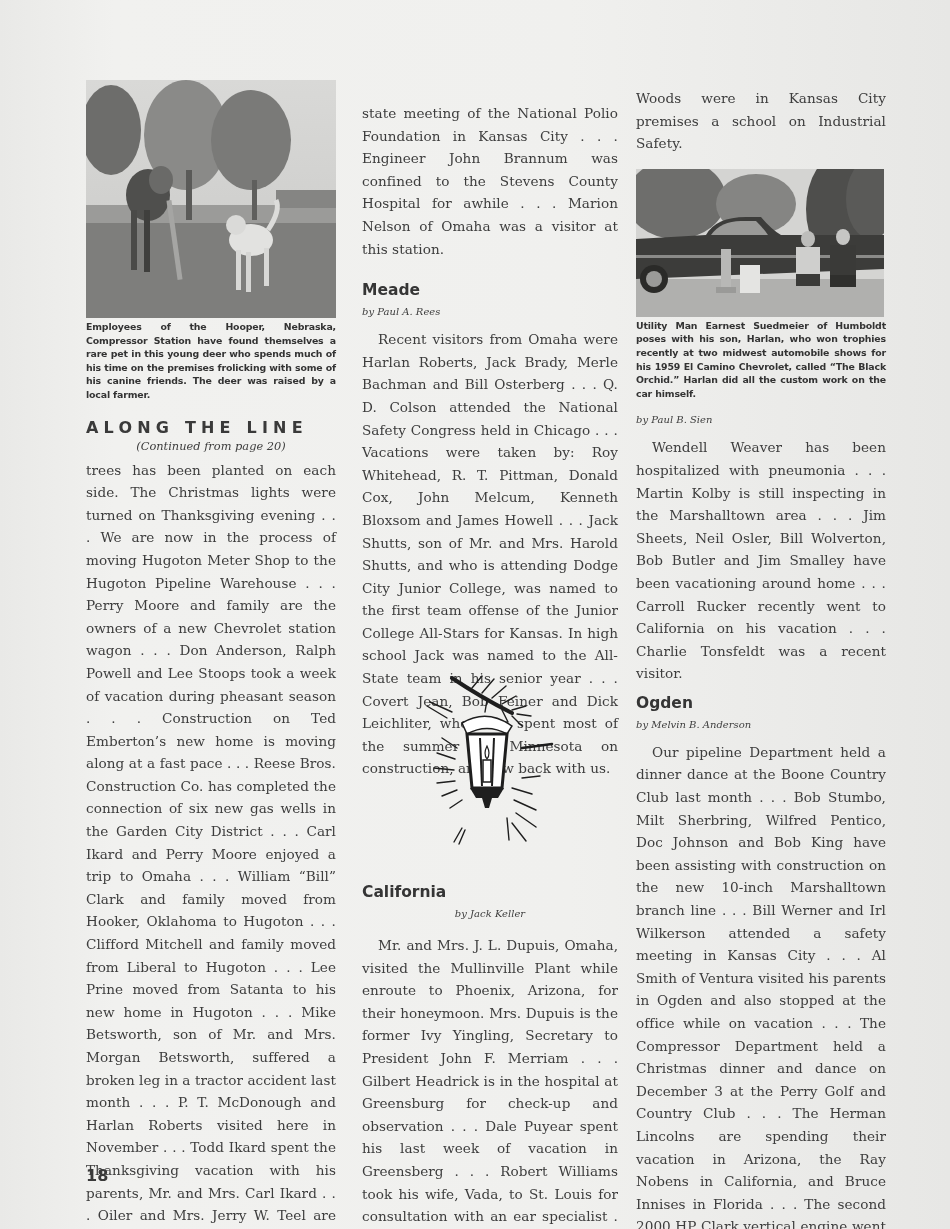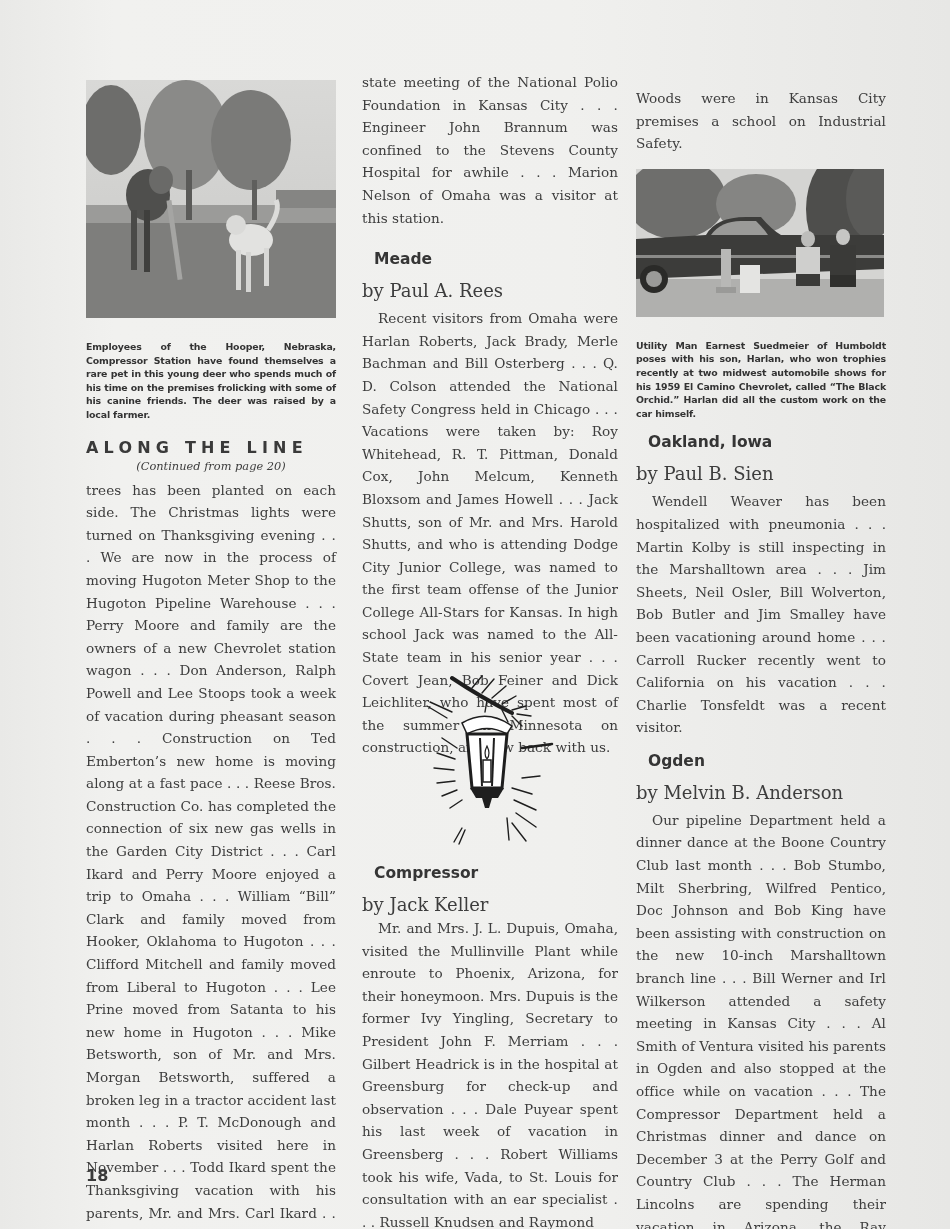--- a/index.html
+++ b/index.html
@@ -10,39 +10,39 @@
     color: #3c3c3c;
     position: relative;
   }
   .page { position: absolute; left: 0; top: 0; width: 950px; height: 1229px;
     background: linear-gradient(90deg, #e9e9e7 0%, #f1f1ef 12%, #f0f0ee 60%, #e7e7e5 100%); }
   .col { position: absolute; top: 80px; }
   .col1 { left: 86px; width: 250px; }
   .col2 { left: 362px; width: 256px; }
   .col3 { left: 636px; width: 250px; }
   .col3-top { top: 87px; }
-  .col2-top { top: 71px; }
+  .col2-top { top: 102px; }
 
   .body-text {
     font-size: 13.6px; line-height: 22.6px; text-align: justify;
     margin: 0; letter-spacing: 0.05px; color: #3d3d3d;
   }
   .indent { text-indent: 16px; }
 
   .photo { display: block; background: #9a9a98; position: relative; overflow: hidden; }
   .caption {
     font-family: "DejaVu Sans", sans-serif; font-size: 9.4px; line-height: 13.6px;
-    text-align: justify; color: #333; margin: 22px 0 0 0; font-weight: bold;
+    text-align: justify; color: #333; margin: 2px 0 0 0; font-weight: bold;
     letter-spacing: -0.15px;
   }
   .section-title {
     font-family: "DejaVu Sans", sans-serif; font-weight: bold; font-size: 15.5px;
-    color: #353535; margin: 12px; line-height: 20px;
+    color: #353535; margin: 0; line-height: 20px;
   }
-  .byline { font-size: 18px; margin: 2px 0 6px 0; line-height: 20px; color: #3d3d3d; }
+  .byline { font-style: italic; font-size: 10px; margin: 2px 0 6px 0; line-height: 20px; color: #3d3d3d; }
   .along-title {
     font-family: "DejaVu Sans", sans-serif; font-weight: bold; font-size: 16px;
     letter-spacing: 5.2px; color: #3a3a3a; margin: 16px 0 2px 0;
   }
   .continued { font-style: italic; font-size: 11.4px; text-align: center; margin: 0 0 6px 0; color: #3d3d3d; }
   .page-number {
     position: absolute; left: 86px; top: 1166px;
     font-family: "DejaVu Sans", sans-serif; font-size: 16px; font-weight: bold; color: #3a3a3a;
   }
   .illustration { position: absolute; left: 412px; top: 668px; width: 150px; height: 180px; }
@@ -95,22 +95,22 @@
   <div class="col col2 col2-top">
     <p class="body-text">state meeting of the National Polio Foundation in Kansas City . . . Engineer John Brannum was confined to the Stevens County Hospital for awhile . . . Marion Nelson of Omaha was a visitor at this station.</p>
 
     <div style="margin-top:20px;">
       <h3 class="section-title">Meade</h3>
       <p class="byline">by Paul A. Rees</p>
       <p class="body-text indent">Recent visitors from Omaha were Harlan Roberts, Jack Brady, Merle Bachman and Bill Osterberg . . . Q. D. Colson attended the National Safety Congress held in Chicago . . . Vacations were taken by: Roy Whitehead, R. T. Pittman, Donald Cox, John Melcum, Kenneth Bloxsom and James Howell . . . Jack Shutts, son of Mr. and Mrs. Harold Shutts, and who is attending Dodge City Junior College, was named to the first team offense of the Junior College All-Stars for Kansas. In high school Jack was named to the All-State team in his senior year . . . Covert Jean, Bob Feiner and Dick Leichliter, who have spent most of the summer in Minnesota on construction, are now back with us.</p>
     </div>
 
     <div style="position:absolute; top:780px; left:0; width:256px;">
-      <h3 class="section-title">Compressor</h3>
-      <p class="byline" style="margin-bottom:2px;">by Jack Keller</p>
+      <h3 class="section-title">California</h3>
+      <p class="byline" style="margin-bottom:10px;text-align:center;">by Jack Keller</p>
       <p class="body-text indent">Mr. and Mrs. J. L. Dupuis, Omaha, visited the Mullinville Plant while enroute to Phoenix, Arizona, for their honeymoon. Mrs. Dupuis is the former Ivy Yingling, Secretary to President John F. Merriam . . . Gilbert Headrick is in the hospital at Greensburg for check-up and observation . . . Dale Puyear spent his last week of vacation in Greensberg . . . Robert Williams took his wife, Vada, to St. Louis for consultation with an ear specialist . . . Russell Knudsen and Raymond</p>
     </div>
   </div>
 
   <div class="illustration">
     <svg width="150" height="180" viewBox="0 0 150 180">
       <g stroke="#1e1e1e" stroke-width="1.4" fill="none" stroke-linecap="round">
 
         <path d="M40 10 Q70 30 100 45" stroke-width="4"></path>
         <path d="M60 20 l10 -12 M70 25 l12 -14 M80 30 l14 -12 M90 36 l14 -8 M100 42 l14 -4 M105 46 l14 2 M100 48 l10 10 M90 42 l6 12 M75 32 l-2 12"></path>
@@ -164,21 +164,20 @@
         <rect x="160" y="78" width="24" height="28" fill="#cfcfcd"></rect>
         <rect x="160" y="105" width="24" height="12" fill="#3a3a38"></rect>
         <ellipse cx="207" cy="68" rx="7" ry="8" fill="#c6c6c4"></ellipse>
         <rect x="194" y="76" width="26" height="32" fill="#3a3a38"></rect>
         <rect x="194" y="106" width="26" height="12" fill="#2f2f2d"></rect>
       </svg>
     </div>
     <p class="caption">Utility Man Earnest Suedmeier of Humboldt poses with his son, Harlan, who won trophies recently at two midwest automobile shows for his 1959 El Camino Chevrolet, called “The Black Orchid.” Harlan did all the custom work on the car himself.</p>
 
     <div style="margin-top:10px;">
-      <h3 class="section-title">Oakland, Iowa</h3>
       <p class="byline">by Paul B. Sien</p>
       <p class="body-text indent">Wendell Weaver has been hospitalized with pneumonia . . . Martin Kolby is still inspecting in the Marshalltown area . . . Jim Sheets, Neil Osler, Bill Wolverton, Bob Butler and Jim Smalley have been vacationing around home . . . Carroll Rucker recently went to California on his vacation . . . Charlie Tonsfeldt was a recent visitor.</p>
     </div>
 
     <div style="margin-top:8px;">
       <h3 class="section-title">Ogden</h3>
       <p class="byline">by Melvin B. Anderson</p>
       <p class="body-text indent">Our pipeline Department held a dinner dance at the Boone Country Club last month . . . Bob Stumbo, Milt Sherbring, Wilfred Pentico, Doc Johnson and Bob King have been assisting with construction on the new 10-inch Marshalltown branch line . . . Bill Werner and Irl Wilkerson attended a safety meeting in Kansas City . . . Al Smith of Ventura visited his parents in Ogden and also stopped at the office while on vacation . . . The Compressor Department held a Christmas dinner and dance on December 3 at the Perry Golf and Country Club . . . The Herman Lincolns are spending their vacation in Arizona, the Ray Nobens in California, and Bruce Innises in Florida . . . The second 2000 HP Clark vertical engine went on the line this month. The overall construction program was about 90% complete as of December . . . George Dunn, Bob Gardner and Delbert Ingalls from the Compressor</p>
     </div>
   </div>

